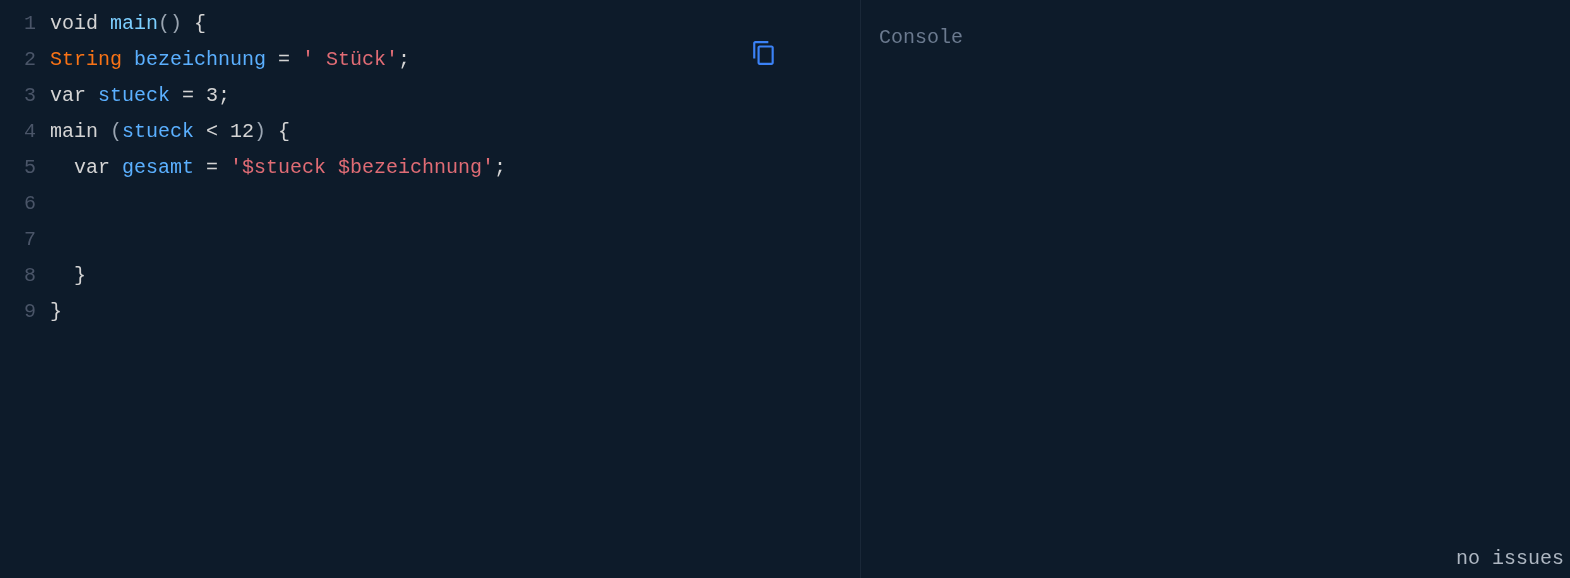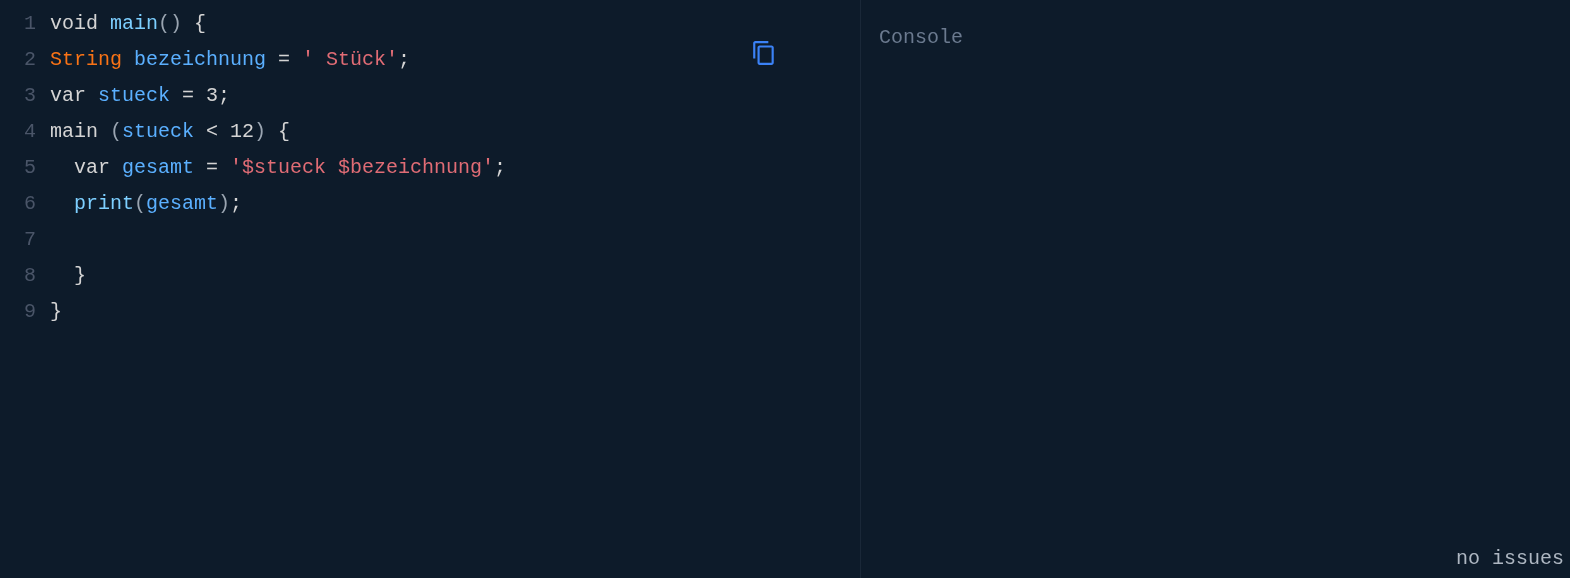--- a/index.html
+++ b/index.html
@@ -92,21 +92,21 @@
 </head>
 <body>
 
 <div class="editor-pane">
   <div id="code-lines">
       <div class="code-line"><span class="gutter">1</span><span class="code-content"><span class="tok-keyword">void </span><span class="tok-func">main</span><span class="tok-paren">()</span><span class="tok-punct"> {</span></span></div>
       <div class="code-line"><span class="gutter">2</span><span class="code-content"><span class="tok-type">String </span><span class="tok-ident">bezeichnung</span><span class="tok-punct"> = </span><span class="tok-string">' Stück'</span><span class="tok-punct">;</span></span></div>
       <div class="code-line"><span class="gutter">3</span><span class="code-content"><span class="tok-keyword">var </span><span class="tok-ident">stueck</span><span class="tok-punct"> = </span><span class="tok-num">3</span><span class="tok-punct">;</span></span></div>
       <div class="code-line"><span class="gutter">4</span><span class="code-content"><span class="tok-keyword">main </span><span class="tok-paren">(</span><span class="tok-ident">stueck</span><span class="tok-punct"> &lt; </span><span class="tok-num">12</span><span class="tok-paren">)</span><span class="tok-punct"> {</span></span></div>
       <div class="code-line"><span class="gutter">5</span><span class="code-content"><span class="tok-punct">  </span><span class="tok-keyword">var </span><span class="tok-ident">gesamt</span><span class="tok-punct"> = </span><span class="tok-string">'$stueck $bezeichnung'</span><span class="tok-punct">;</span></span></div>
-      <div class="code-line"><span class="gutter">6</span><span class="code-content"><span class="tok-punct">  </span><span class="tok-func">print</span><span class="tok-paren">(</span><span class="tok-ident">gesamt</span><span class="tok-paren">)</span><span class="tok-punct">;</span></span></div>
+      <div class="code-line"><span class="gutter">6</span></div>
       <div class="code-line"><span class="gutter">7</span></div>
       <div class="code-line"><span class="gutter">8</span><span class="code-content"><span class="tok-punct">  }</span></span></div>
       <div class="code-line"><span class="gutter">9</span><span class="code-content"><span class="tok-punct">}</span></span></div>
     </div>
   <div class="copy-btn">
     <span>
       <svg viewBox="0 0 24 24" fill="currentColor">
         <path d="M16 1H4C2.9 1 2 1.9 2 3v14h2V3h12V1zm3 4H8C6.9 5 6 5.9 6 7v14c0 1.1.9 2 2 2h11c1.1 0 2-.9 2-2V7c0-1.1-.9-2-2-2zm0 16H8V7h11v14z"></path>
       </svg>
     </span>

